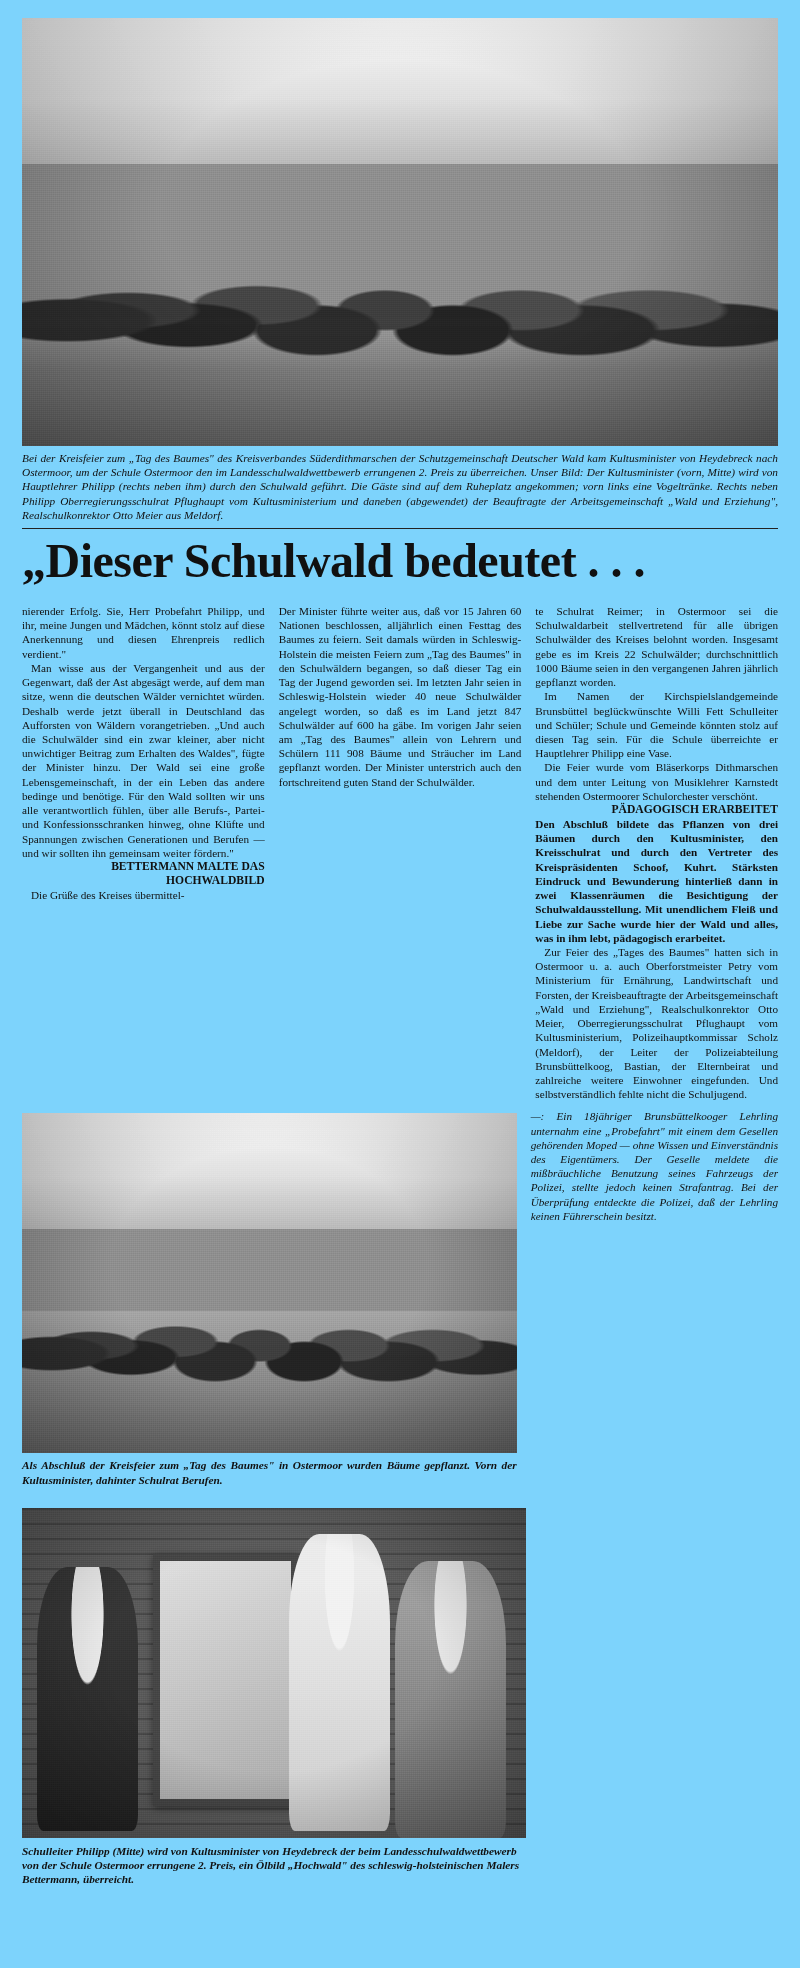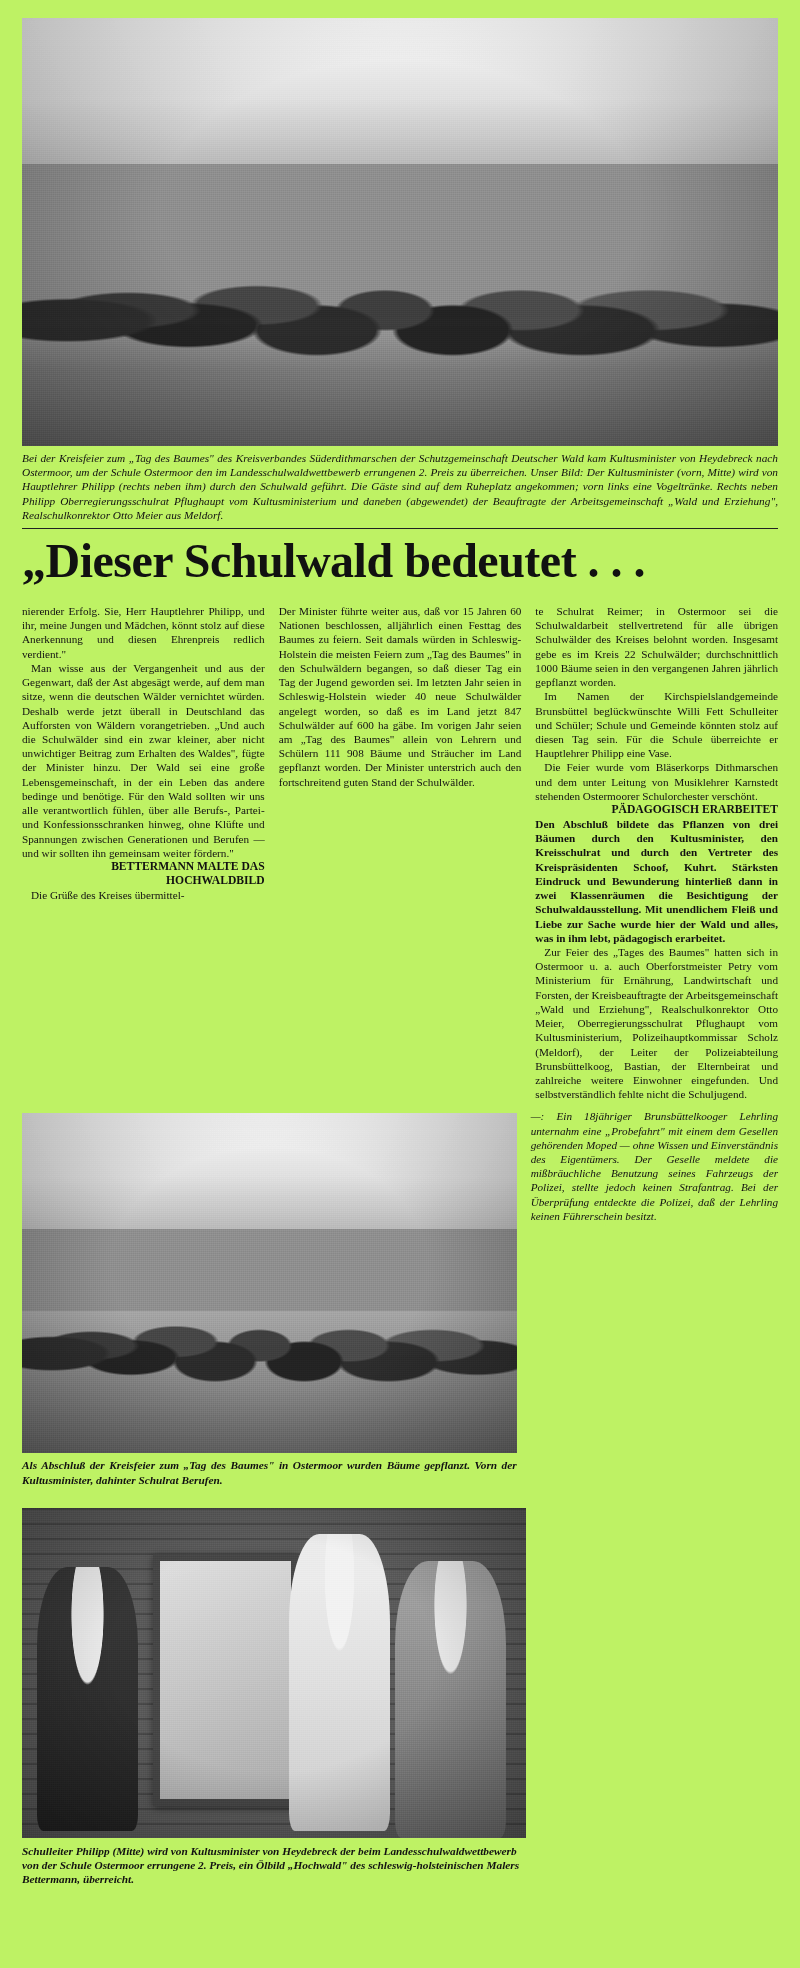--- a/index.html
+++ b/index.html
@@ -14,21 +14,21 @@
     color: #111;
     position: relative;
     overflow: hidden;
   }
   .page {
     position: relative;
     width: 800px;
     height: 1968px;
     box-sizing: border-box;
     padding: 18px 22px 10px 22px;
-    background: #bef264;
+    background: #7dd3fc;
   }
 
   
   .photo {
     position: relative;
     width: 100%;
     background: #8e8e8a;
     overflow: hidden;
     filter: grayscale(100%) contrast(108%);
   }
@@ -215,21 +215,21 @@
   <p class="caption">Bei der Kreisfeier zum „Tag des Baumes" des Kreisverbandes Süderdithmarschen der Schutzgemeinschaft Deutscher Wald kam Kultusminister von Heydebreck nach Ostermoor, um der Schule Ostermoor den im Landesschulwaldwettbewerb errungenen 2. Preis zu überreichen. Unser Bild: Der Kultusminister (vorn, Mitte) wird von Hauptlehrer Philipp (rechts neben ihm) durch den Schulwald geführt. Die Gäste sind auf dem Ruheplatz angekommen; vorn links eine Vogeltränke. Rechts neben Philipp Oberregierungsschulrat Pflughaupt vom Kultusministerium und daneben (abgewendet) der Beauftragte der Arbeitsgemeinschaft „Wald und Erziehung", Realschulkonrektor Otto Meier aus Meldorf.</p>
 
   <hr class="rule">
 
   <h1 class="headline">„Dieser Schulwald bedeutet . . .</h1>
 
 
   <div class="cols">
 
     <div class="col">
-      <p class="first">nierender Erfolg. Sie, Herr Hauptlehrer Philipp, und ihr, meine Jungen und Mädchen, könnt stolz auf diese Anerkennung und diesen Ehrenpreis redlich verdient."</p>
+      <p class="first">nierender Erfolg. Sie, Herr Probefahrt Philipp, und ihr, meine Jungen und Mädchen, könnt stolz auf diese Anerkennung und diesen Ehrenpreis redlich verdient."</p>
       <p>Man wisse aus der Vergangenheit und aus der Gegenwart, daß der Ast abgesägt werde, auf dem man sitze, wenn die deutschen Wälder vernichtet würden. Deshalb werde jetzt überall in Deutschland das Aufforsten von Wäldern vorangetrieben. „Und auch die Schulwälder sind ein zwar kleiner, aber nicht unwichtiger Beitrag zum Erhalten des Waldes", fügte der Minister hinzu. Der Wald sei eine große Lebensgemeinschaft, in der ein Leben das andere bedinge und benötige. Für den Wald sollten wir uns alle verantwortlich fühlen, über alle Berufs-, Partei- und Konfessionsschranken hinweg, ohne Klüfte und Spannungen zwischen Generationen und Berufen — und wir sollten ihn gemeinsam weiter fördern."</p>
       <p class="subhead">BETTERMANN MALTE
 DAS HOCHWALDBILD</p>
       <p>Die Grüße des Kreises übermittel-</p>
     </div>
 
     <div class="col">
       <p class="first">Der Minister führte weiter aus, daß vor 15 Jahren 60 Nationen beschlossen, alljährlich einen Festtag des Baumes zu feiern. Seit damals würden in Schleswig-Holstein die meisten Feiern zum „Tag des Baumes" in den Schulwäldern begangen, so daß dieser Tag ein Tag der Jugend geworden sei. Im letzten Jahr seien in Schleswig-Holstein wieder 40 neue Schulwälder angelegt worden, so daß es im Land jetzt 847 Schulwälder auf 600 ha gäbe. Im vorigen Jahr seien am „Tag des Baumes" allein von Lehrern und Schülern 111 908 Bäume und Sträucher im Land gepflanzt worden. Der Minister unterstrich auch den fortschreitend guten Stand der Schulwälder.</p>
     </div>
 

